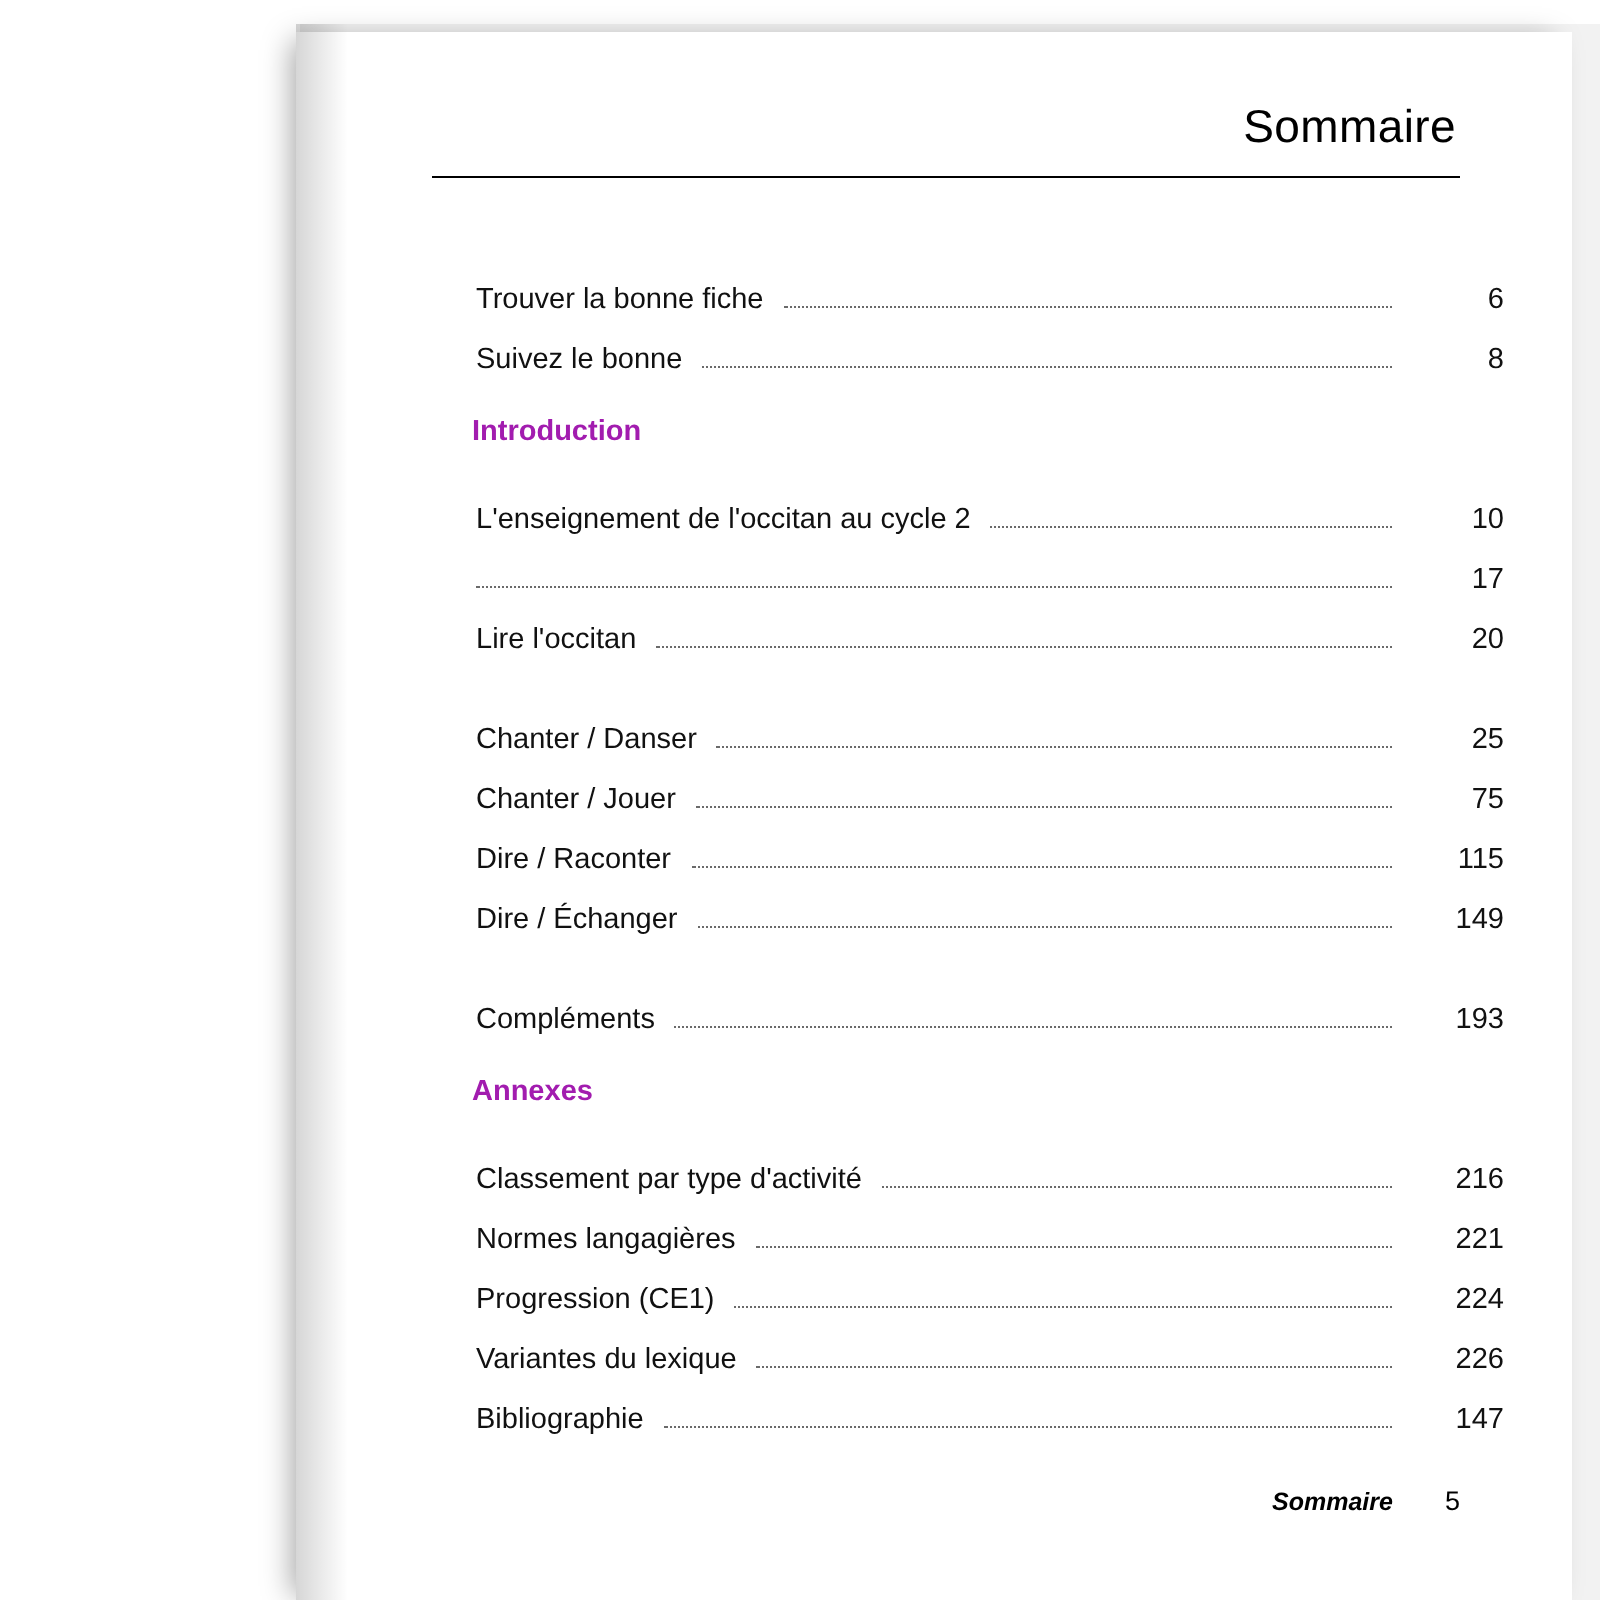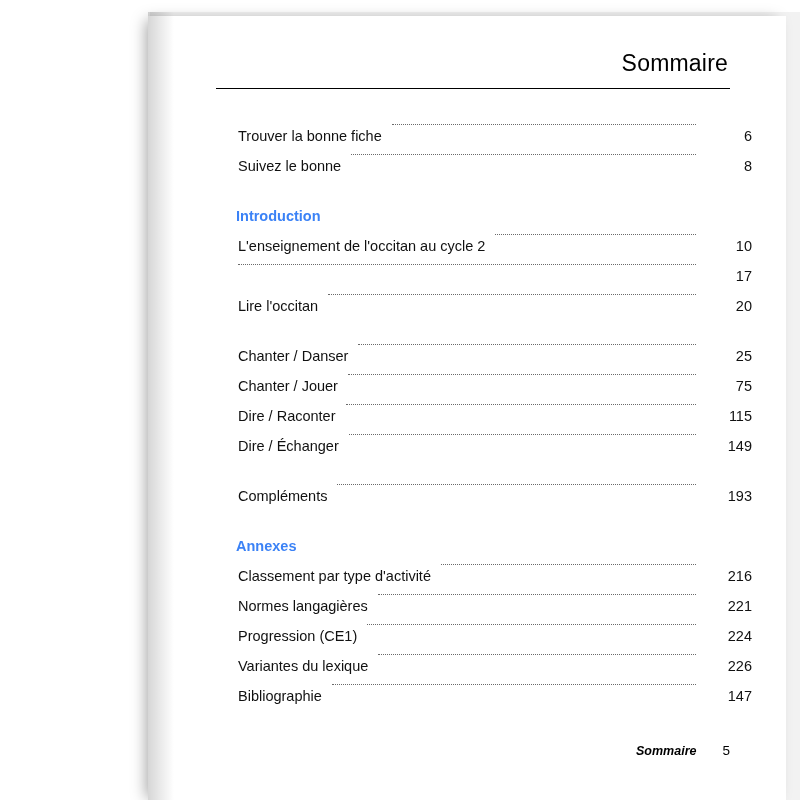--- a/index.html
+++ b/index.html
@@ -83,21 +83,21 @@
 
   .toc {
     position: absolute;
     left: 0;
     top: 112px;
     right: 0;
   }
 
   .entry {
     display: flex;
-    align-items: flex-start;
+    align-items: flex-end;
     font-size: 14.5px;
     color: #111;
     margin: 0;
     height: 30px;
   }
   .entry .label {
     white-space: nowrap;
     padding-right: 10px;
   }
   .entry .dots {
@@ -115,21 +115,21 @@
     padding-left: 10px;
     font-size: 14.5px;
   }
 
   
   .lvl1 { padding-left: 46px; }
 
   .section-head {
     font-size: 14.5px;
     font-weight: bold;
-    color: #3b82f6;
+    color: #a21caf;
     padding-left: 44px;
     height: 30px;
     display: flex;
     align-items: baseline;
   }
   .gap-md { height: 20px; }
 
   .footer {
     position: absolute;
     right: 22px;

